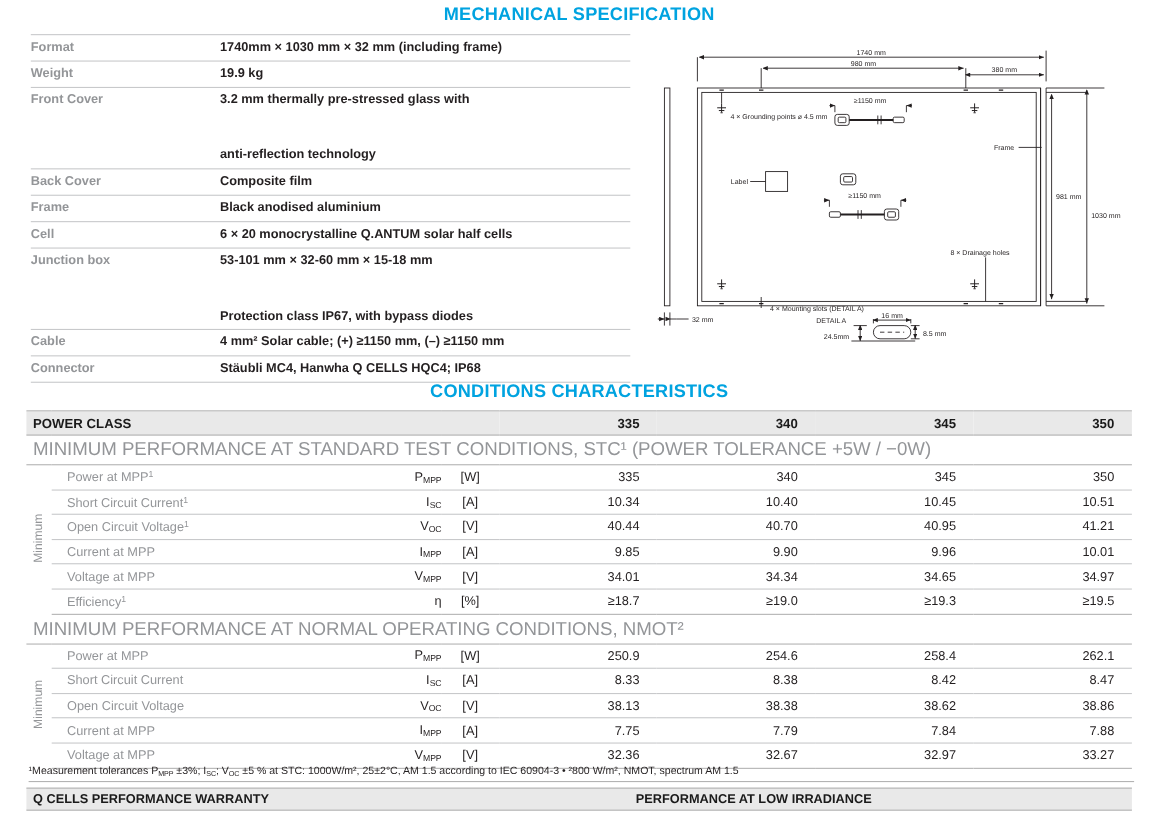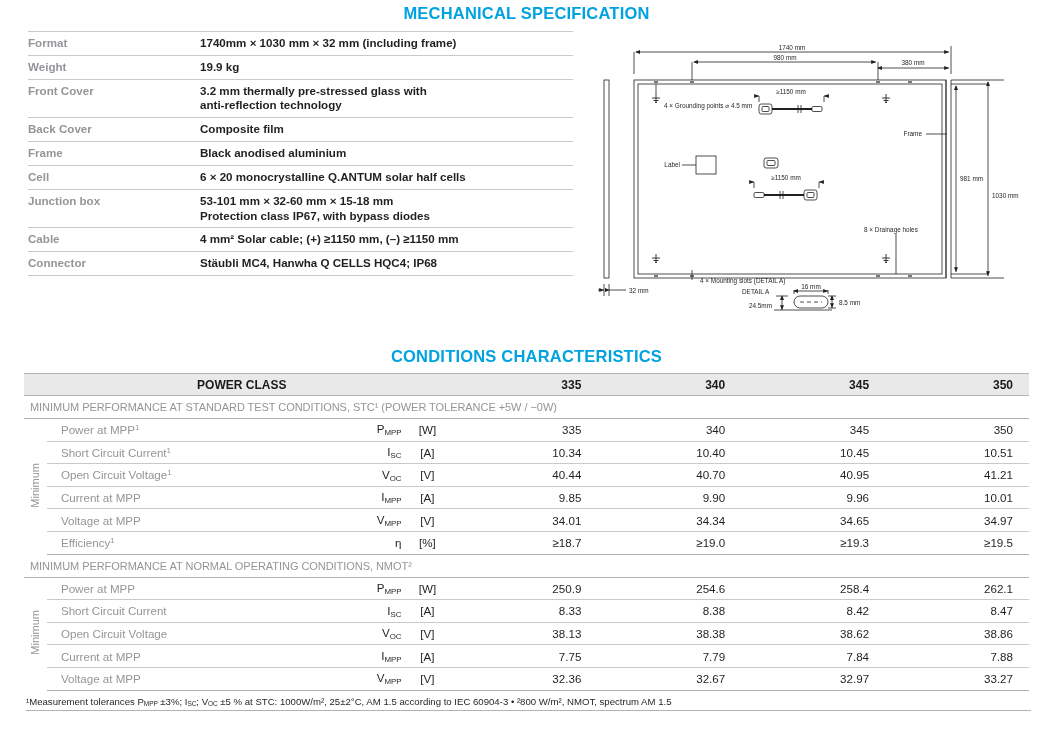--- a/index.html
+++ b/index.html
@@ -30,21 +30,21 @@
   table.mech td {
     border-top: 1px solid #c8c9cb;
     padding: 4px 0 4px 0;
     font-size: 11.6px;
     vertical-align: top;
     line-height: 1.28;
   }
   table.mech tr:last-child td { border-bottom: 1px solid #c8c9cb; }
   td.mech-label { width: 172px; color: #939598; padding-left: 12px; }
   td.mech-value { color: #231f20; }
-  .mech-line2 { display: block; }
+  .mech-line2 { display: block; margin-top: 36px; }
 
   
   .elec-wrap { position: absolute; left: 24px; top: 373px; width: 1005px; }
   table.elec { border-collapse: collapse; width: 100%; table-layout: fixed; }
   table.elec td, table.elec th { padding: 0; }
 
   .col-rot   { width: 22px; }
   .col-name  { width: 272px; }
   .col-sym   { width: 68px; }
   .col-unit  { width: 50px; }
@@ -53,25 +53,25 @@
   tr.pc-head td {
     background: #e9e9e9;
     font-size: 12px;
     font-weight: bold;
     color: #1a1a1a;
     height: 22px;
     padding: 2px 0;
     border-top: 1px solid #b3b3b3;
     border-bottom: 1px solid #b3b3b3;
   }
-  tr.pc-head td.pc-title { padding-left: 6px; text-align: center; }
+  tr.pc-head td.pc-title { padding-left: 6px; text-align: left; }
   tr.pc-head td.pc-num { text-align: right; padding-right: 16px; }
 
   tr.sec-head td {
-    font-size: 11px;
+    font-size: 17px;
     color: #939598;
     height: 23px;
     padding: 3px 0 3px 6px;
     border-bottom: 1px solid #b3b3b3;
     letter-spacing: -0.05px;
   }
 
   tr.drow td {
     font-size: 11.6px;
     height: 22.6px;
@@ -461,14 +461,18 @@
             <td class="c-val">33.27</td>
           </tr>
         </tbody>
     </table>
   </div>
 
   <div class="footnote">
     <span id="footnote-text">¹Measurement tolerances P<sub>MPP</sub> ±3%; I<sub>SC</sub>; V<sub>OC</sub> ±5 % at STC: 1000W/m², 25±2°C, AM 1.5 according to IEC 60904-3 • ²800 W/m², NMOT, spectrum AM 1.5</span>
   </div>
 
+  <div class="bottom-bar">
+    <span class="bb-left">Q CELLS PERFORMANCE WARRANTY</span>
+    <span class="bb-right">PERFORMANCE AT LOW IRRADIANCE</span>
+  </div>
 
 </div>
 
 </body></html>

